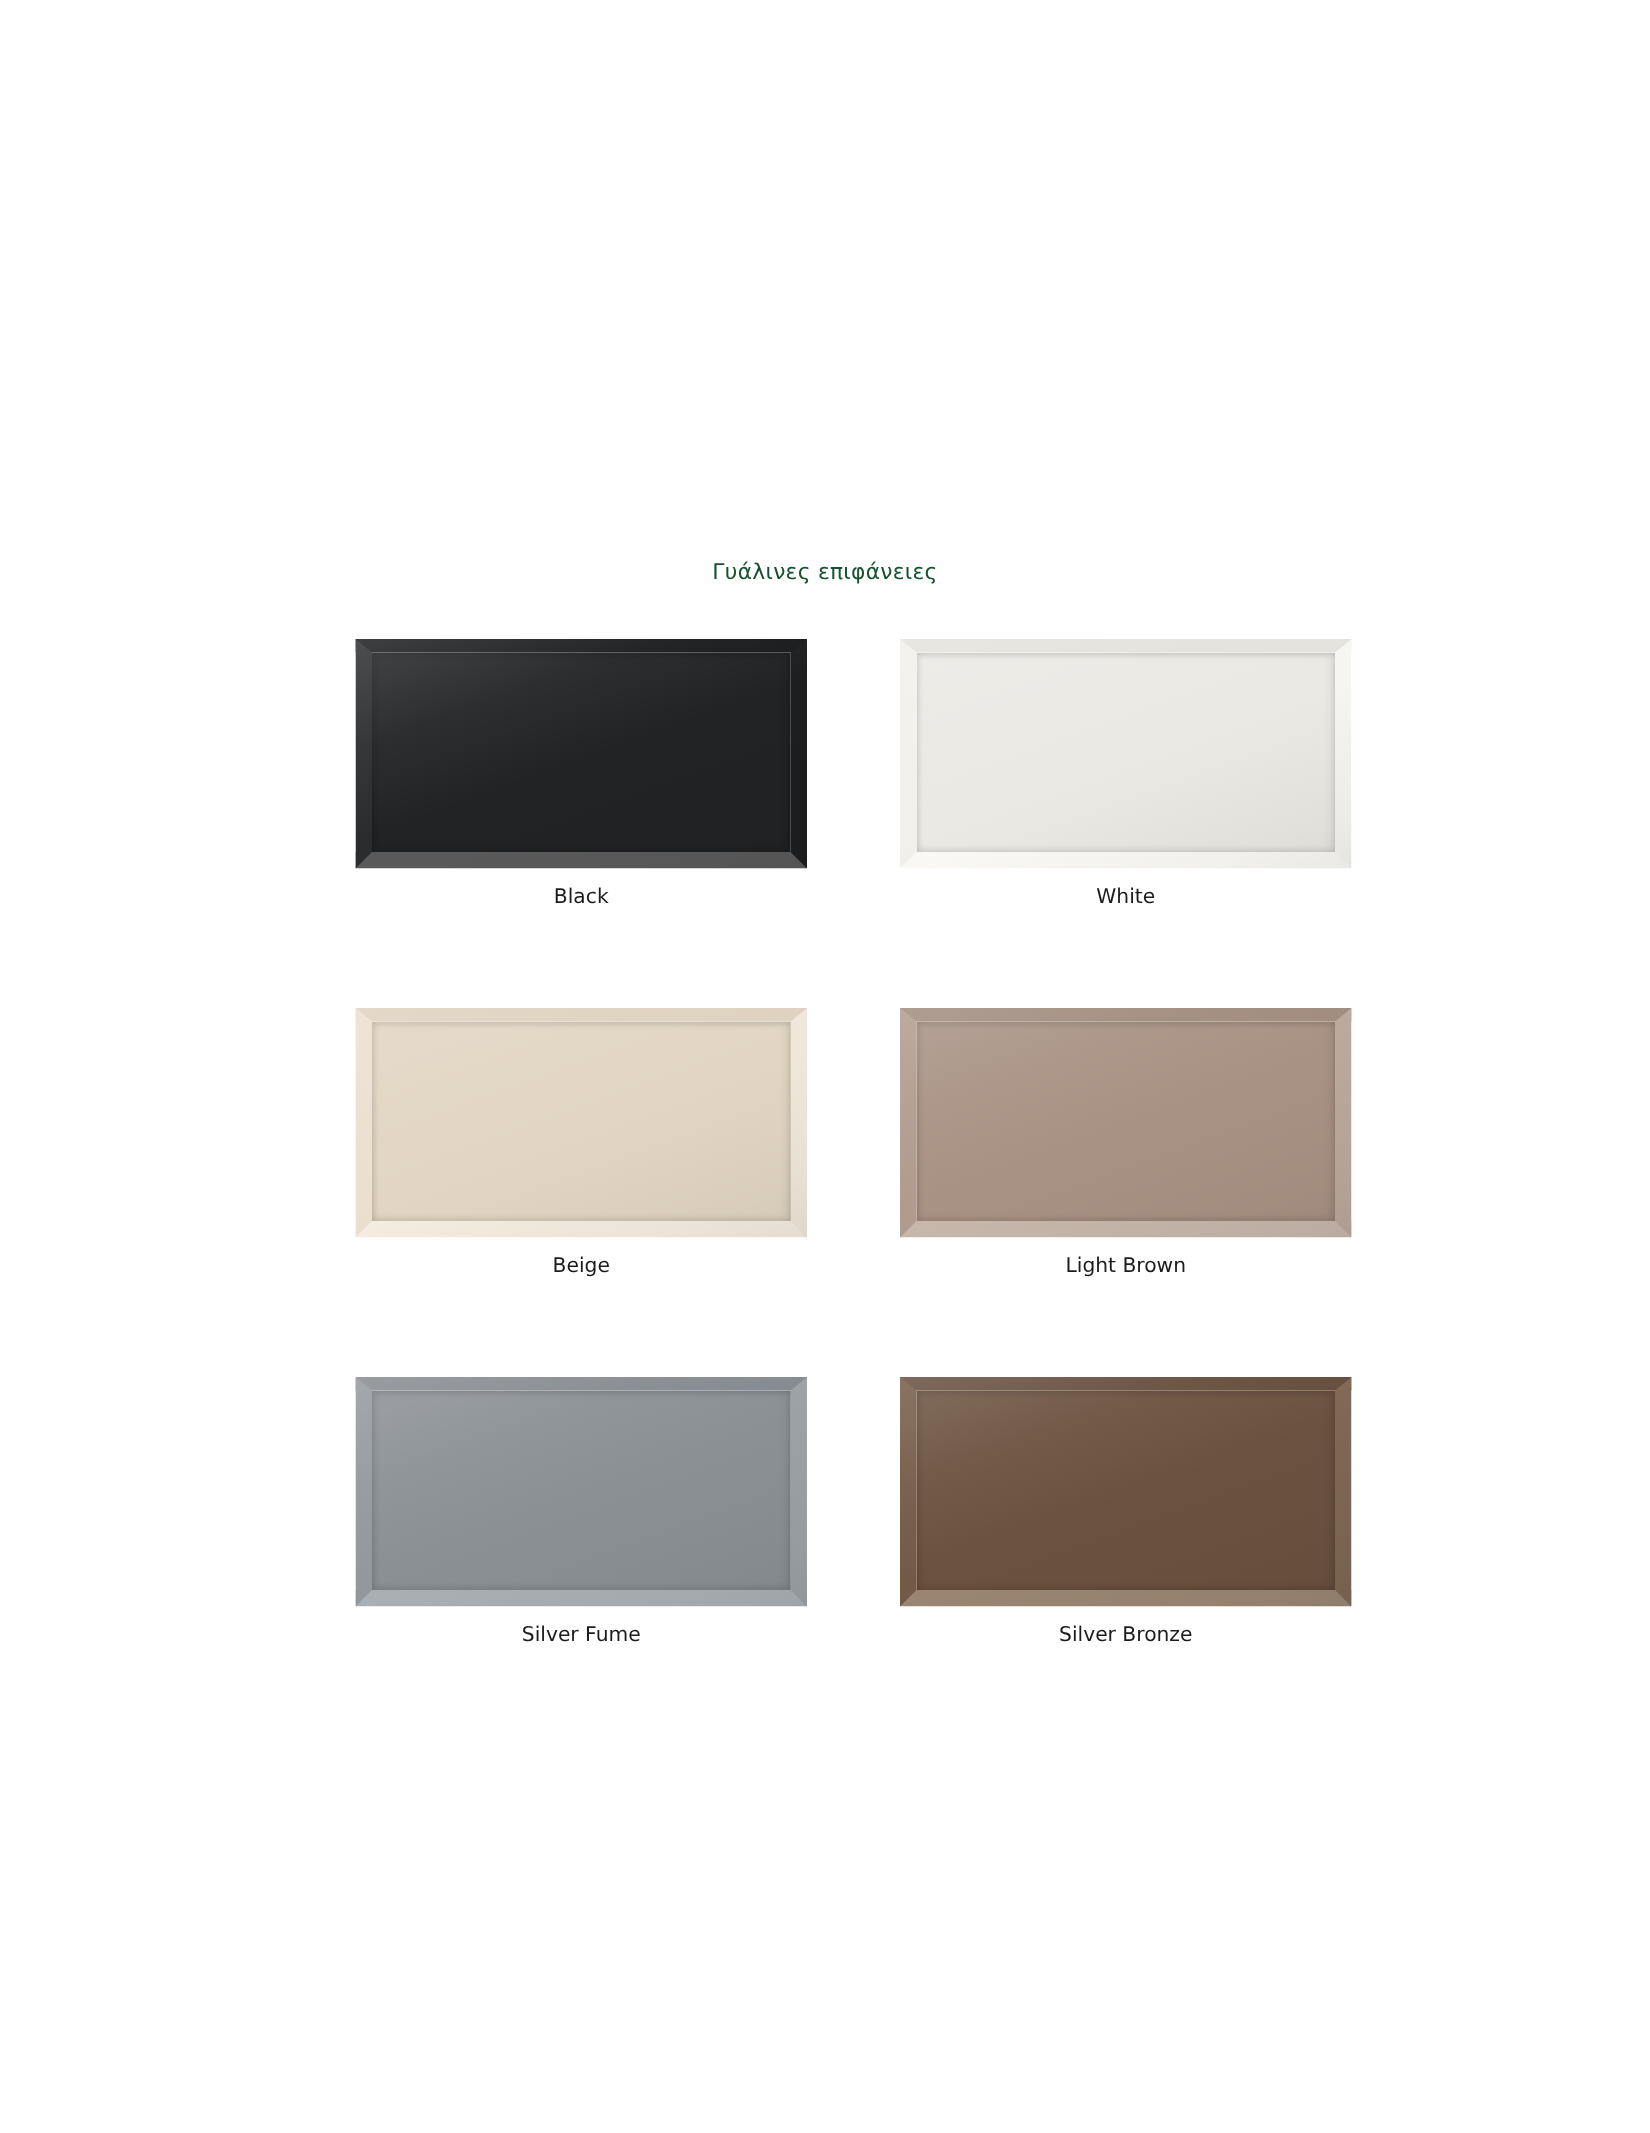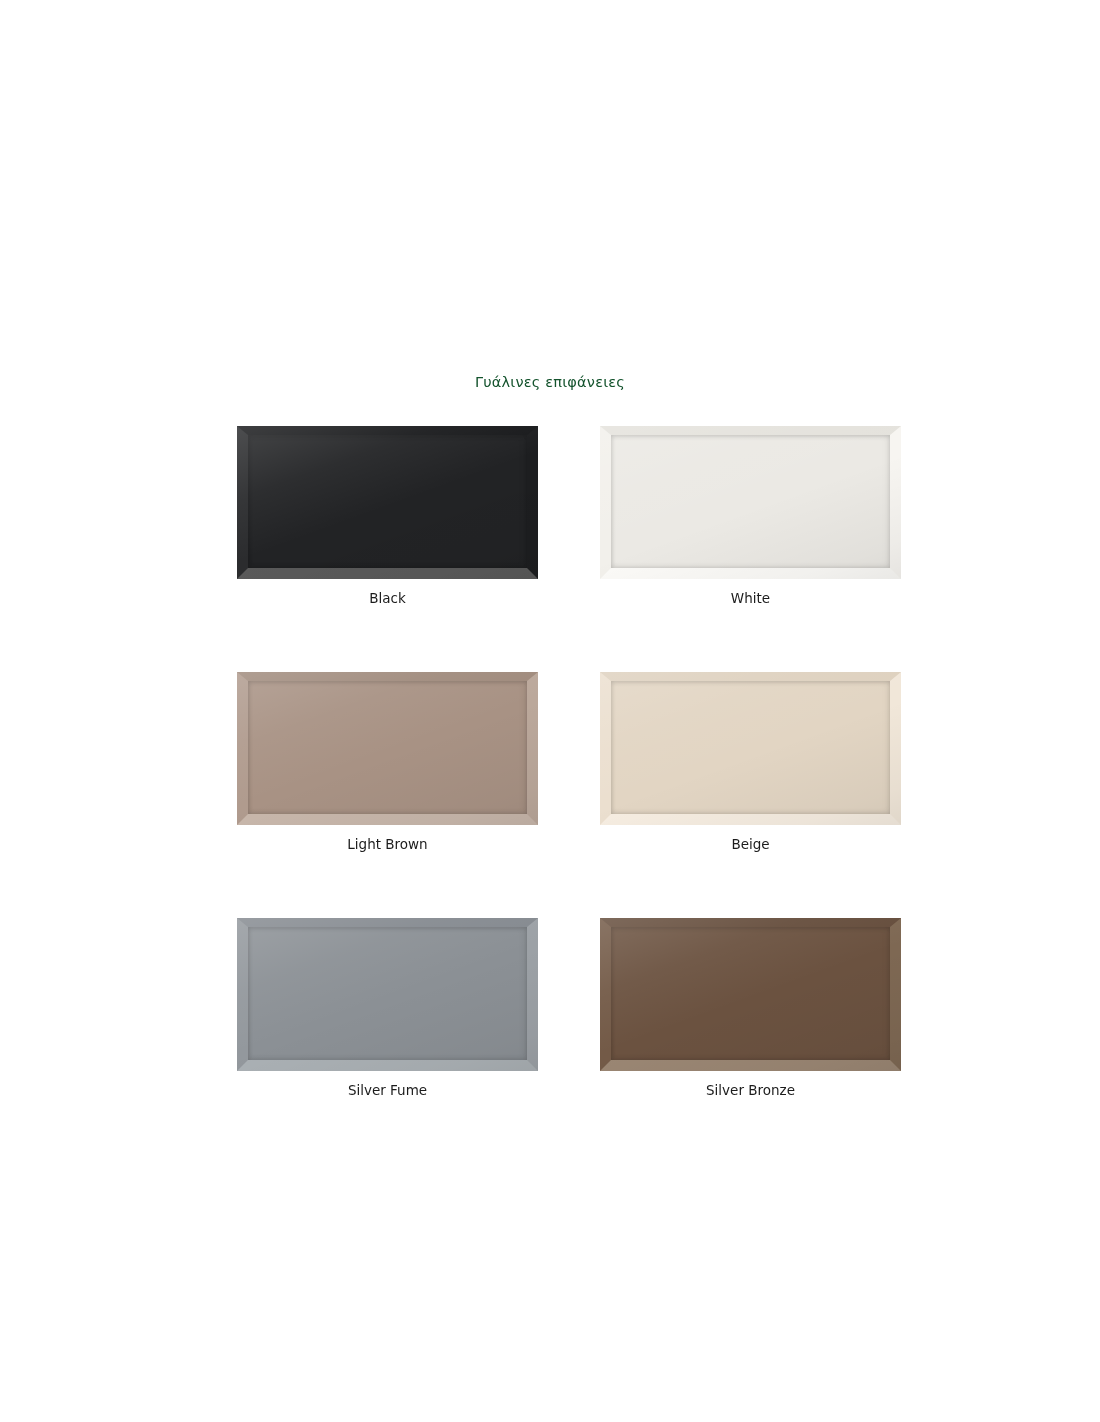--- a/index.html
+++ b/index.html
@@ -158,38 +158,38 @@
       </div>
 
     </div>
 
     <div class="row-gap-1"></div>
 
     <div class="tile-row">
 
       <div class="tile-cell">
         <div class="tile">
+          <div class="bevel" style="border-color: rgb(222, 209, 191) rgb(241, 231, 217) rgb(246, 237, 225) rgb(235, 223, 207);"></div>
+          <div class="face" style="background: rgb(226, 213, 195);"></div>
+          <div class="inner-edge"></div>
+          <div class="gloss"></div>
+        </div>
+        <div class="tile-label">Beige</div>
+      </div>
+
+      <div class="tile-cell">
+        <div class="tile">
           <div class="bevel" style="border-color: rgb(160, 139, 125) rgb(187, 168, 155) rgb(200, 183, 171) rgb(176, 155, 142);"></div>
           <div class="face" style="background: rgb(168, 146, 132);"></div>
           <div class="inner-edge"></div>
           <div class="gloss"></div>
         </div>
         <div class="tile-label">Light Brown</div>
       </div>
 
-      <div class="tile-cell">
-        <div class="tile">
-          <div class="bevel" style="border-color: rgb(222, 209, 191) rgb(241, 231, 217) rgb(246, 237, 225) rgb(235, 223, 207);"></div>
-          <div class="face" style="background: rgb(226, 213, 195);"></div>
-          <div class="inner-edge"></div>
-          <div class="gloss"></div>
-        </div>
-        <div class="tile-label">Beige</div>
-      </div>
-
     </div>
 
     <div class="row-gap-2"></div>
 
     <div class="tile-row">
 
       <div class="tile-cell">
         <div class="tile">
           <div class="bevel" style="border-color: rgb(133, 138, 144) rgb(156, 161, 166) rgb(170, 176, 180) rgb(147, 152, 157);"></div>
           <div class="face" style="background: rgb(139, 144, 149);"></div>

